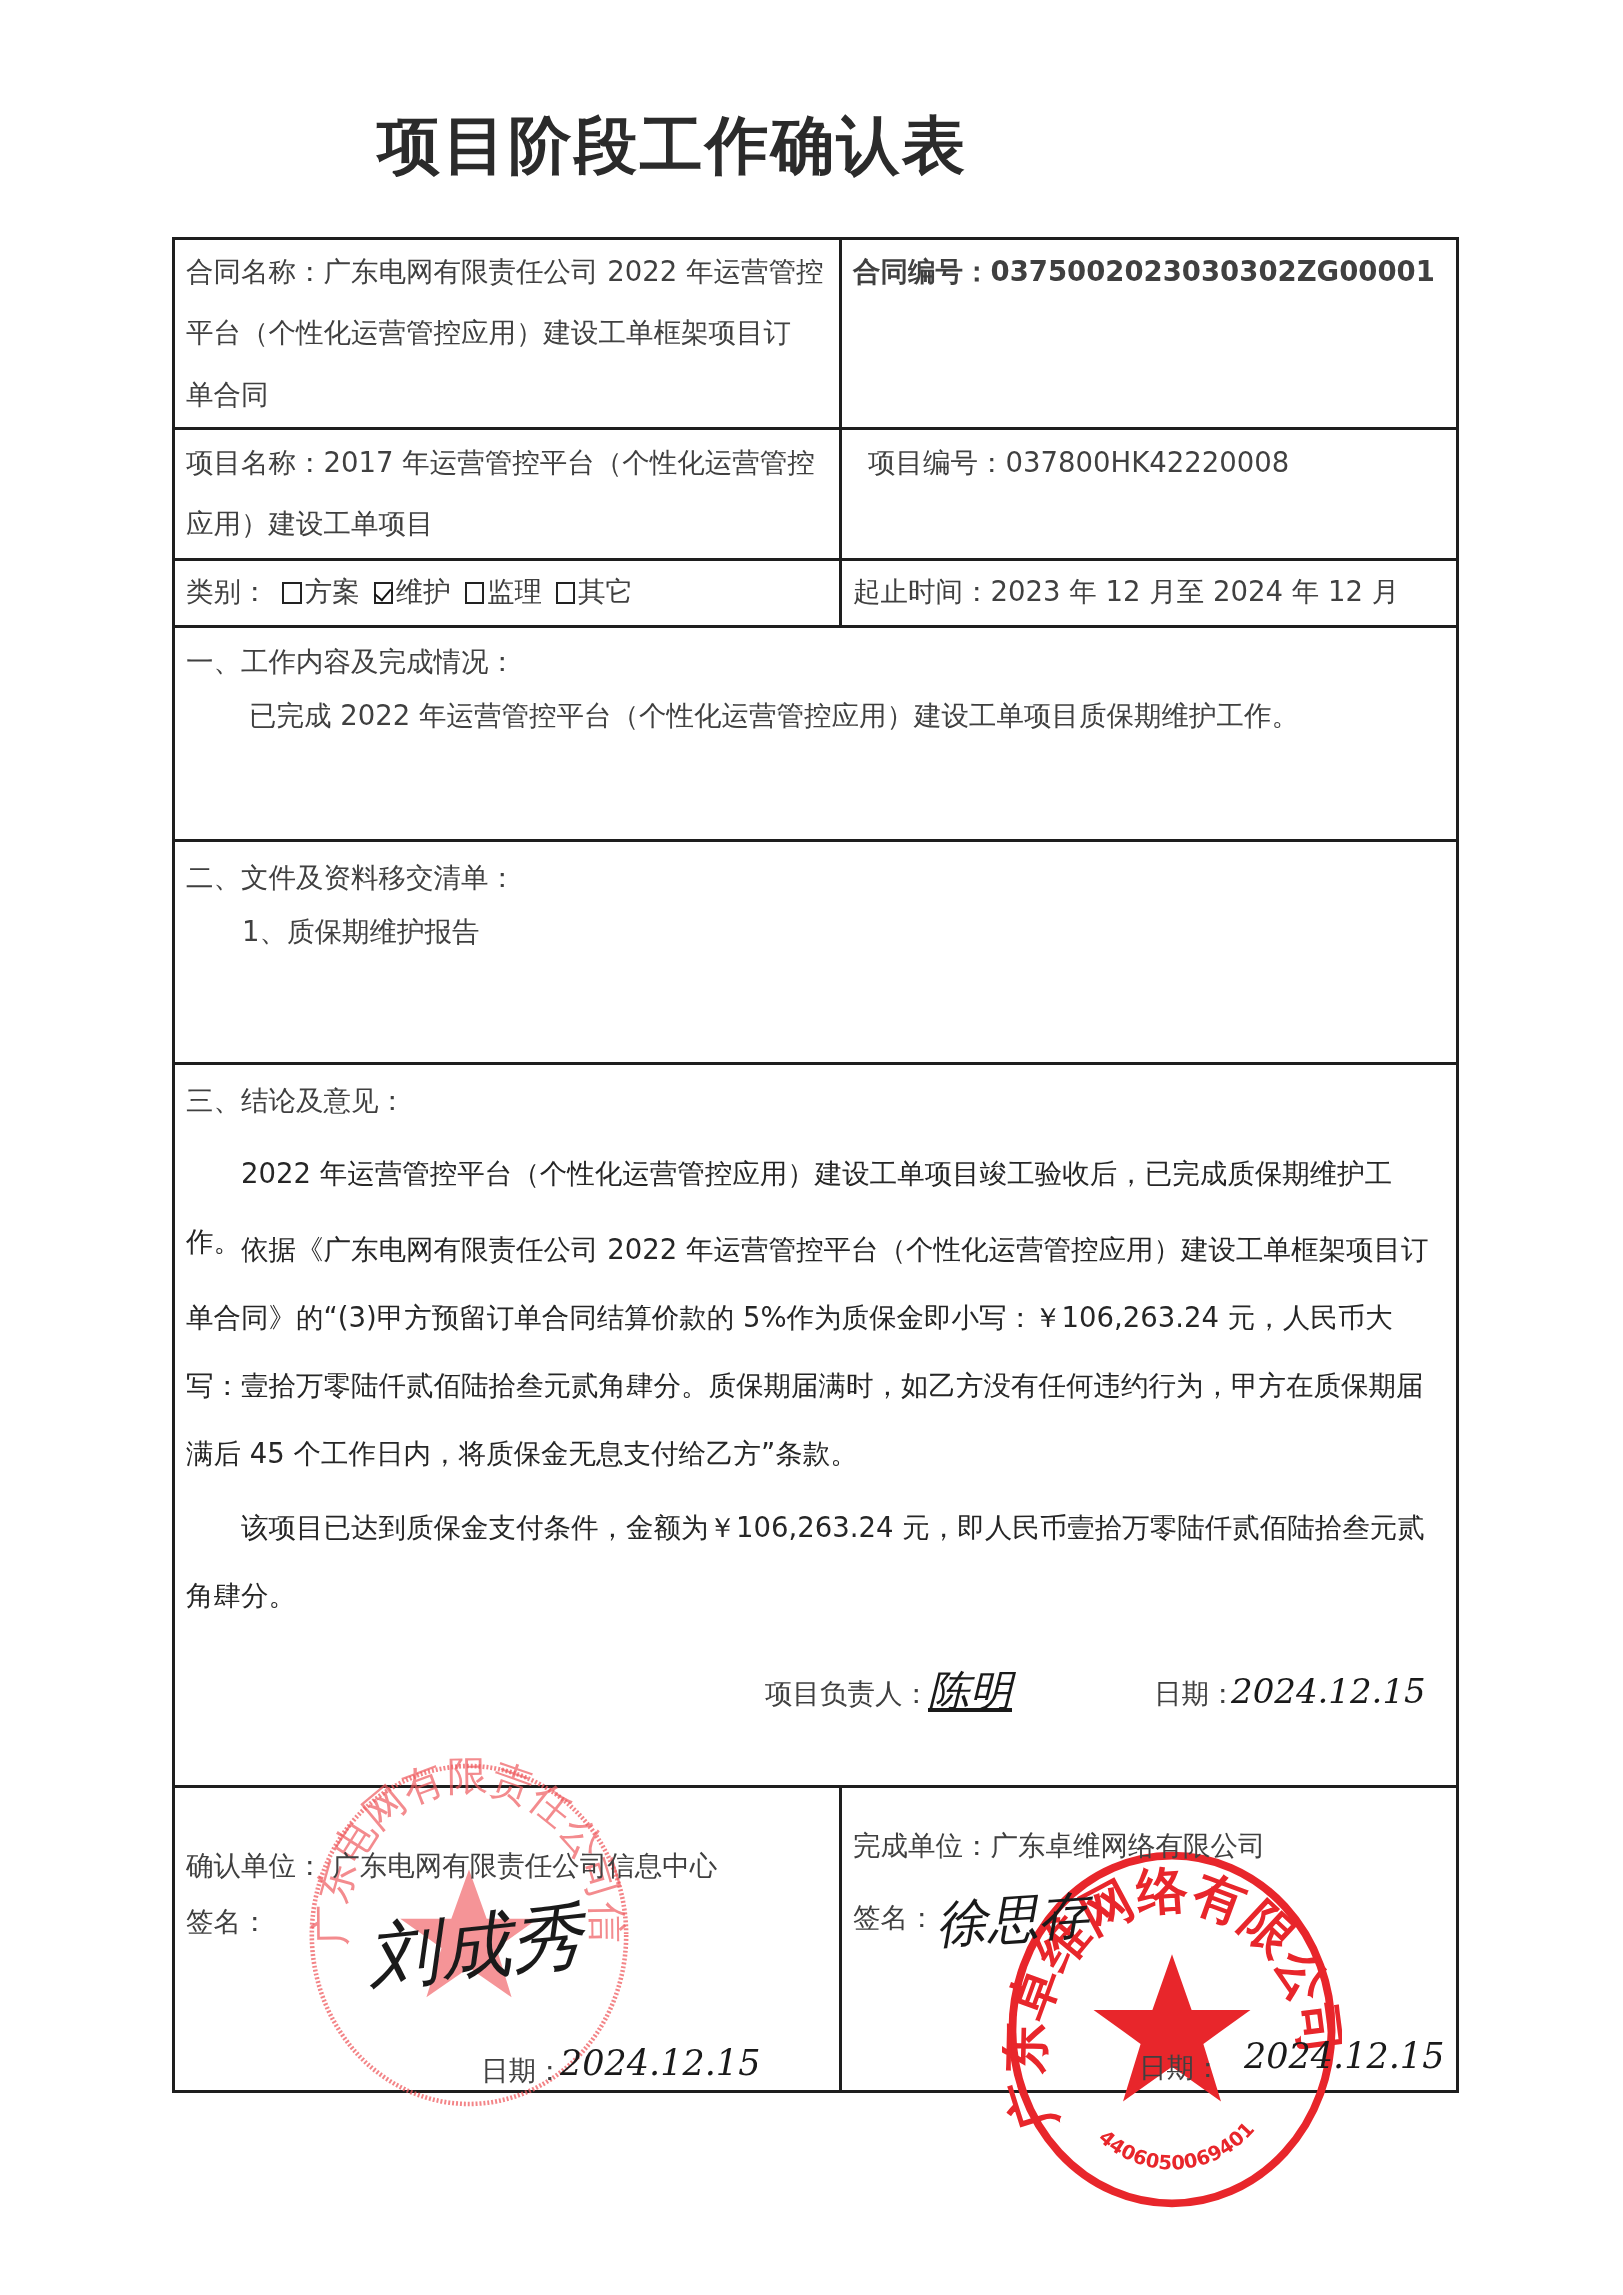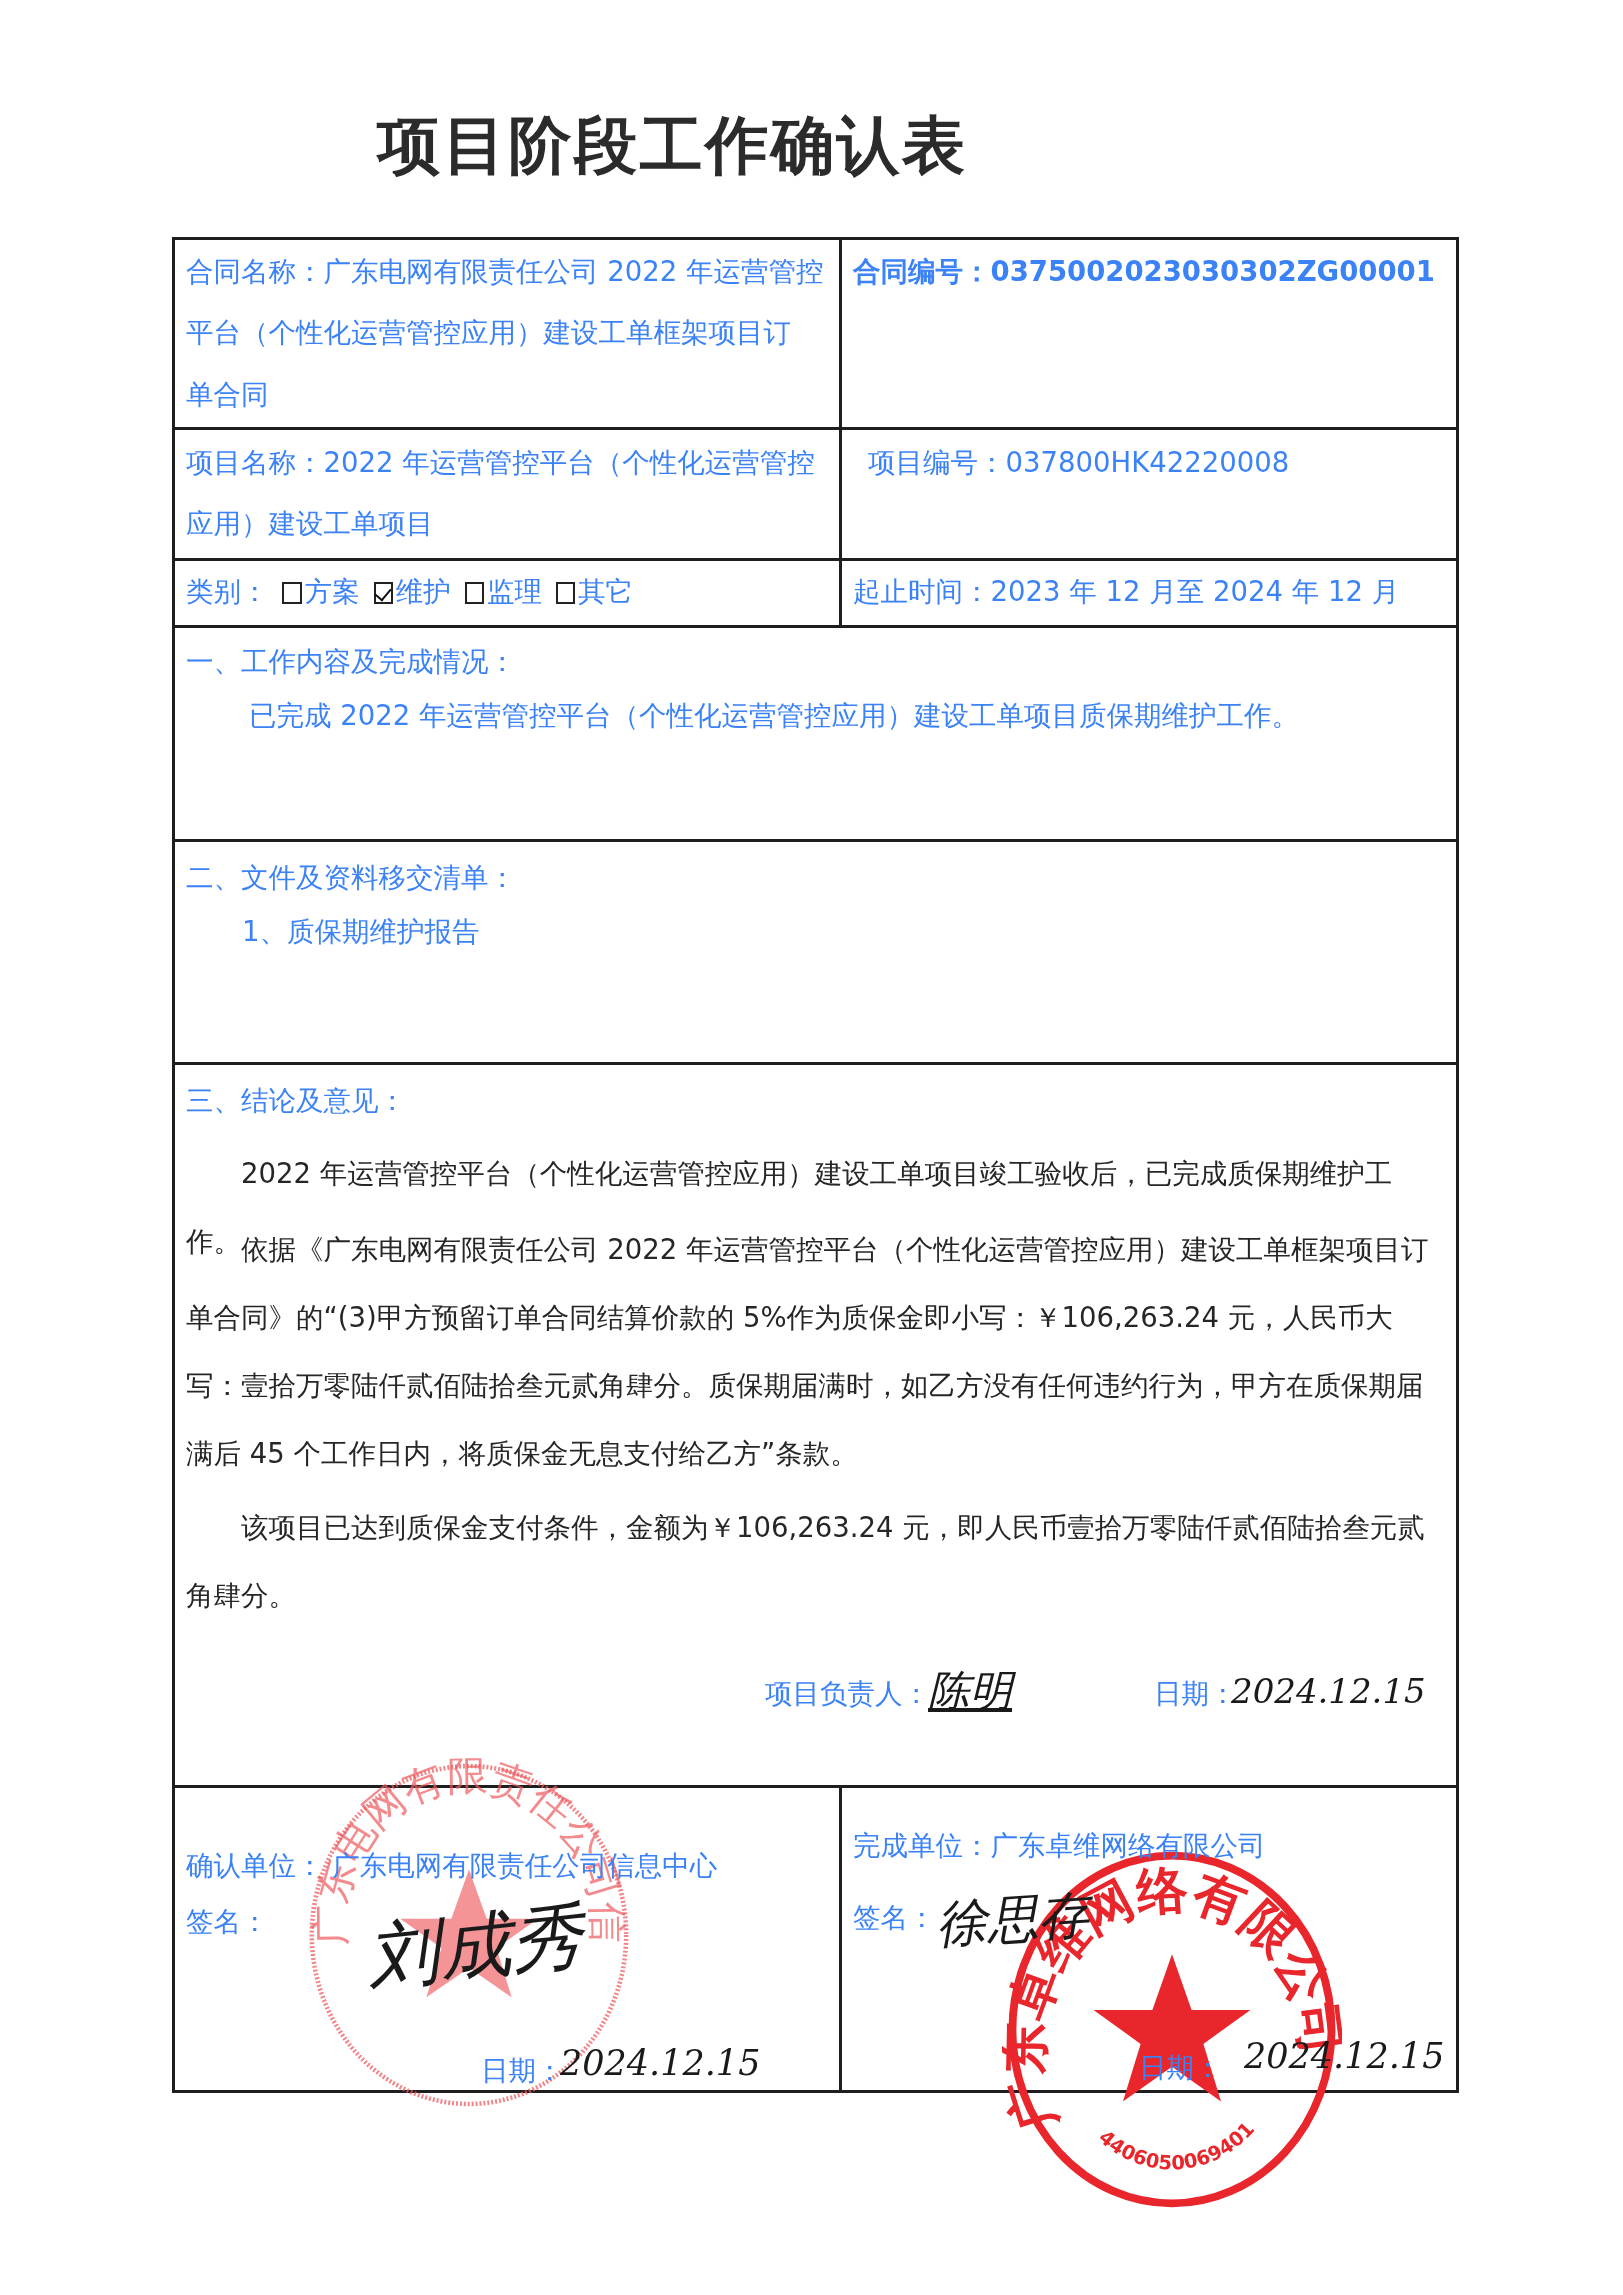--- a/index.html
+++ b/index.html
@@ -14,21 +14,21 @@
     font-weight: bold; font-size: 63px; letter-spacing: 2.6px; color: #2b2b2b;
   }
   .table {
     position: absolute; left: 172px; top: 237px; width: 1287px; height: 1856px;
     border: 3.3px solid #1e1e1e; box-sizing: border-box;
   }
   .hline { position: absolute; left: 172px; width: 1287px; height: 0; border-top: 3.3px solid #1e1e1e; }
   .vline { position: absolute; top: 237px; width: 0; border-left: 3.3px solid #1e1e1e; }
   .txt {
     position: absolute; font-size: 27.5px; line-height: 63px; white-space: nowrap;
-    font-family: "DejaVu Sans", "Liberation Sans", sans-serif; color: #3b82f6;
+    font-family: "DejaVu Sans", "Liberation Sans", sans-serif; color: #404040;
   }
   .para {
     position: absolute; font-size: 27.5px; line-height: 68px;
     font-family: "DejaVu Sans", "Liberation Sans", sans-serif; color: #262626;
     white-space: normal; word-break: break-all;
   }
   .indent { text-indent: 55px; }
   .cb {
     display: inline-block; width: 19.6px; height: 22px; border: 2px solid #222;
     box-sizing: border-box; vertical-align: -2.6px; margin: 0 2.6px 0 5.2px; position: relative;
@@ -67,21 +67,21 @@
   <span>合同名称：</span><span>广东电网有限责任公司 2022 年运营管控</span>
 </div>
 <div class="txt" style="left:186px; top:301px;">平台（个性化运营管控应用）建设工单框架项目订</div>
 <div class="txt" style="left:186px; top:363px;">单合同</div>
 
 <div class="txt" style="left:853px; top:240px;font-weight:bold;">
   <span>合同编号：</span><span>0375002023030302ZG00001</span>
 </div>
 
 <div class="txt" style="left:186px; top:431px;">
-  <span>项目名称：</span><span>2022 年运营管控平台（个性化运营管控</span>
+  <span>项目名称：</span><span>2017 年运营管控平台（个性化运营管控</span>
 </div>
 <div class="txt" style="left:186px; top:492px;">应用）建设工单项目</div>
 
 <div class="txt" style="left:868px; top:431px;">
   <span>项目编号：</span><span>037800HK42220008</span>
 </div>
 
 <div class="txt" style="left:186px; top:560px;">
   <span>类别：</span>
   <span><span class="cb"></span><span>方案</span></span>

